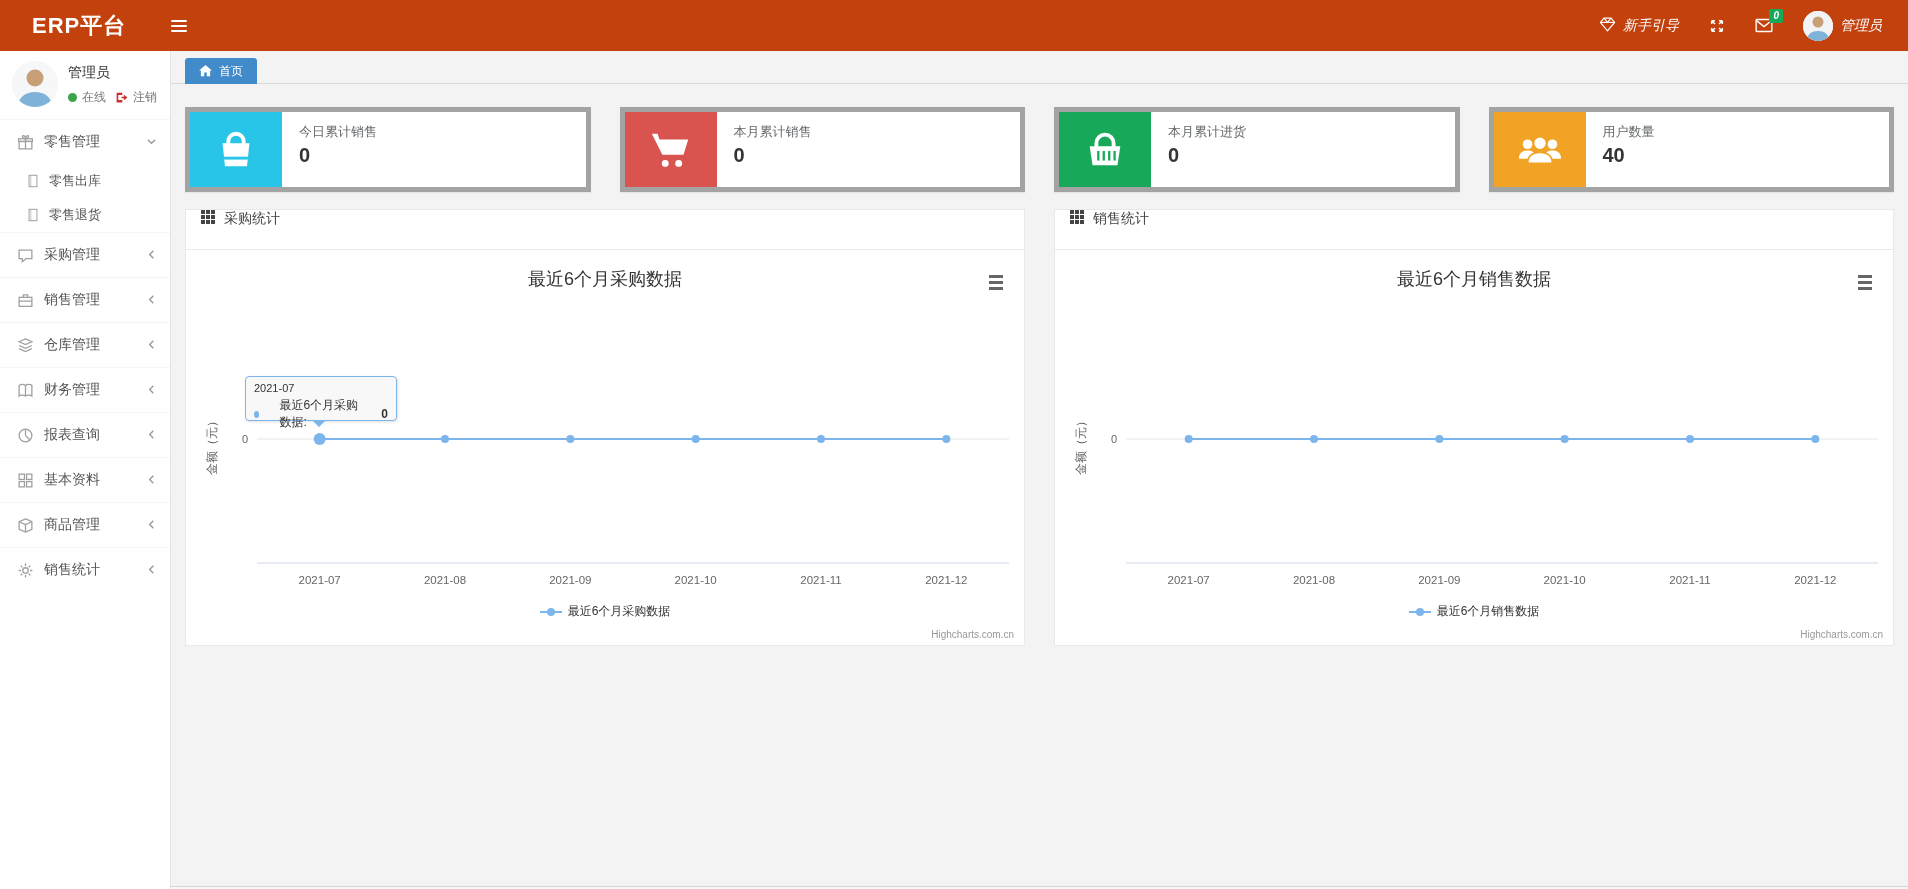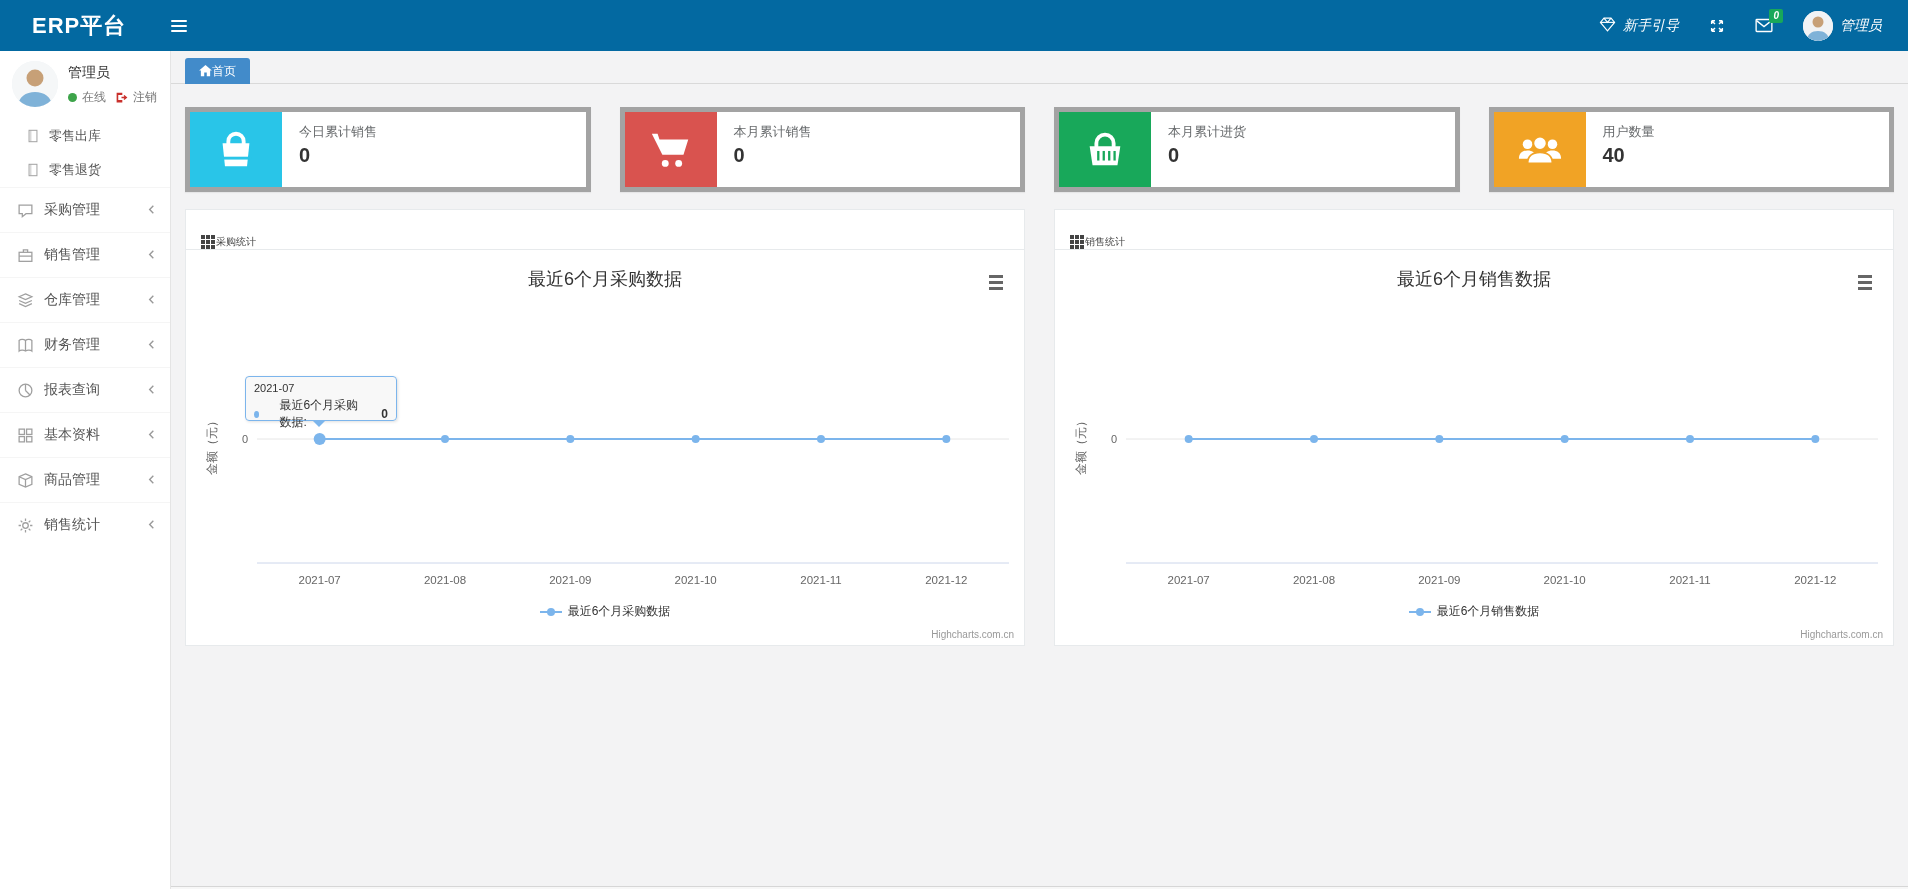--- a/index.html
+++ b/index.html
@@ -6,21 +6,21 @@
   html,body { margin:0; padding:0; }
   body {
     width:1908px; height:889px; overflow:hidden;
     background:#f3f3f4;
     font-family:"Liberation Sans","DejaVu Sans",sans-serif;
     color:#333;
   }
   
   .navbar {
     position:absolute; top:0; left:0; width:1908px; height:51px;
-    background:#0369a1; color:#fff; display:flex; align-items:center; z-index:20;
+    background:#c2410c; color:#fff; display:flex; align-items:center; z-index:20;
   }
   .brand { font-size:22px; font-weight:bold; margin-left:32px; letter-spacing:1px; cursor:pointer; }
   .nav-toggle { margin-left:45px; cursor:pointer; display:flex; flex-direction:column; gap:3px; }
   .nav-toggle span { display:block; width:16px; height:2px; background:#fff; border-radius:1px; }
   .nav-right { margin-left:auto; display:flex; align-items:center; margin-right:26px;font-style:italic; }
   .nav-item { display:flex; align-items:center; gap:7px; font-size:14px; cursor:pointer; margin-left:30px; }
   .mail-wrap { position:relative; }
   .badge {
     position:absolute; top:-9px; right:-10px; background:#18a85a; color:#fff;
     font-size:10px; line-height:10px; padding:2px 4px; border-radius:2px; font-weight:bold;
@@ -47,39 +47,39 @@
   .chev { color:#999; flex:none; }
   .submenu-item {
     height:34px; display:flex; align-items:center; padding-left:26px;
     font-size:13px; color:#555; cursor:pointer;
   }
   .submenu-item .mi-icon { width:14px; height:14px; margin-right:9px; opacity:.75; }
   
   .main { position:absolute; left:171px; top:51px; width:1737px; bottom:0; }
   .tabbar { height:33px; padding:7px 0 0 14px; border-bottom:1px solid #d9d9d9; }
   .tab {
-    display:inline-flex; align-items:center; gap:0; height:26px;
+    display:inline-flex; align-items:center; gap:7px; height:26px;
     background:#428bca; color:#fff; font-size:12px; padding:0 14px;
     border-radius:3px 3px 0 0; cursor:pointer;
   }
   .cards-row { display:flex; gap:29px; margin:23px 14px 0 14px; }
   .stat-card {
     flex:1; height:85px; background:#fff; display:flex;
     border:5px solid #a3a3a3; box-shadow:0 1px 1px rgba(0,0,0,.05);
   }
   .card-iconbox { width:92px; height:100%; flex:none; display:flex; align-items:center; justify-content:center; }
   .card-text { padding:11px 0 0 17px; }
   .card-label { font-size:13px; color:#676a6c; }
   .card-value { font-size:20px; font-weight:bold; color:#333; margin-top:3px; }
   
   .panels-row { display:flex; gap:29px; margin:17px 14px 0 14px; }
   .panel { flex:1; height:437px; background:#fff; border:1px solid #e7eaec; }
   .panel-header {
-    height:40px; display:flex; align-items:flex-end; gap:1px; padding:0 15px;
-    border-bottom:1px solid #e7eaec; font-size:10px; color:#444;
+    height:40px; display:flex; align-items:flex-start; gap:9px; padding:0 15px;
+    border-bottom:1px solid #e7eaec; font-size:14px; color:#444;
   }
   .panel-body { position:relative; height:395px; overflow:hidden; }
   .chart-title { position:absolute; top:17px; left:0; width:100%; text-align:center; font-size:18px; color:#333; }
   .export-btn { position:absolute; top:21px; right:16px; width:24px; height:22px; cursor:pointer;
     display:flex; flex-direction:column; justify-content:center; gap:3px; align-items:center; }
   .export-btn span { display:block; width:14px; height:3px; background:#666; }
   svg.chart { position:absolute; top:61px; left:0; }
   .legend { position:absolute; top:353px; left:0; width:100%; display:flex; justify-content:center;
     align-items:center; gap:6px; font-size:12px; color:#333; cursor:pointer; }
   .credit { position:absolute; right:10px; bottom:5px; font-size:10px; color:#999; cursor:pointer; }
@@ -163,20 +163,32 @@
         <span>在线</span>
         <svg width="13" height="13" viewBox="0 0 16 16" style="margin-left:4px">
           <path d="M2 2h7v3H4v6h5v3H2z" fill="#c9302c"></path>
             <path d="M8 8h5M11 5.5L14 8l-3 2.5" stroke="#c9302c" stroke-width="1.6" fill="none"></path>
         </svg>
         <span>注销</span>
       </div>
     </div>
   </div>
   <ul class="menu" id="sidebar-menu">
+      <li class="menu-item">
+        <span class="mi-icon"><svg viewBox="0 0 16 16" fill="none" stroke="#888" stroke-width="1.2" width="100%" height="100%">
+            <rect x="2" y="7" width="12" height="7"></rect>
+            <rect x="1.5" y="4.5" width="13" height="2.5"></rect>
+            <path d="M8 4.5V14"></path>
+            <path d="M8 4.5C5.5 4.5 4 1.5 6 1.5s2 3 2 3zM8 4.5c2.5 0 4-3 2-3s-2 3-2 3z"></path>
+          </svg></span>
+        <span class="mi-label">零售管理</span>
+        <span class="chev"><svg width="11" height="11" viewBox="0 0 12 12" fill="none" stroke="#999" stroke-width="1.5">
+            <path d="M2 4l4 4 4-4"></path>
+          </svg></span>
+      </li>
       <li class="submenu-item">
         <span class="mi-icon"><svg viewBox="0 0 16 16" fill="none" stroke="#888" stroke-width="1.2" width="100%" height="100%">
             <rect x="3.5" y="1.5" width="9" height="13"></rect>
             <path d="M5.5 1.5v13" opacity=".6"></path>
           </svg></span>
         <span>零售出库</span>
       </li>
       <li class="submenu-item">
         <span class="mi-icon"><svg viewBox="0 0 16 16" fill="none" stroke="#888" stroke-width="1.2" width="100%" height="100%">
             <rect x="3.5" y="1.5" width="9" height="13"></rect>

